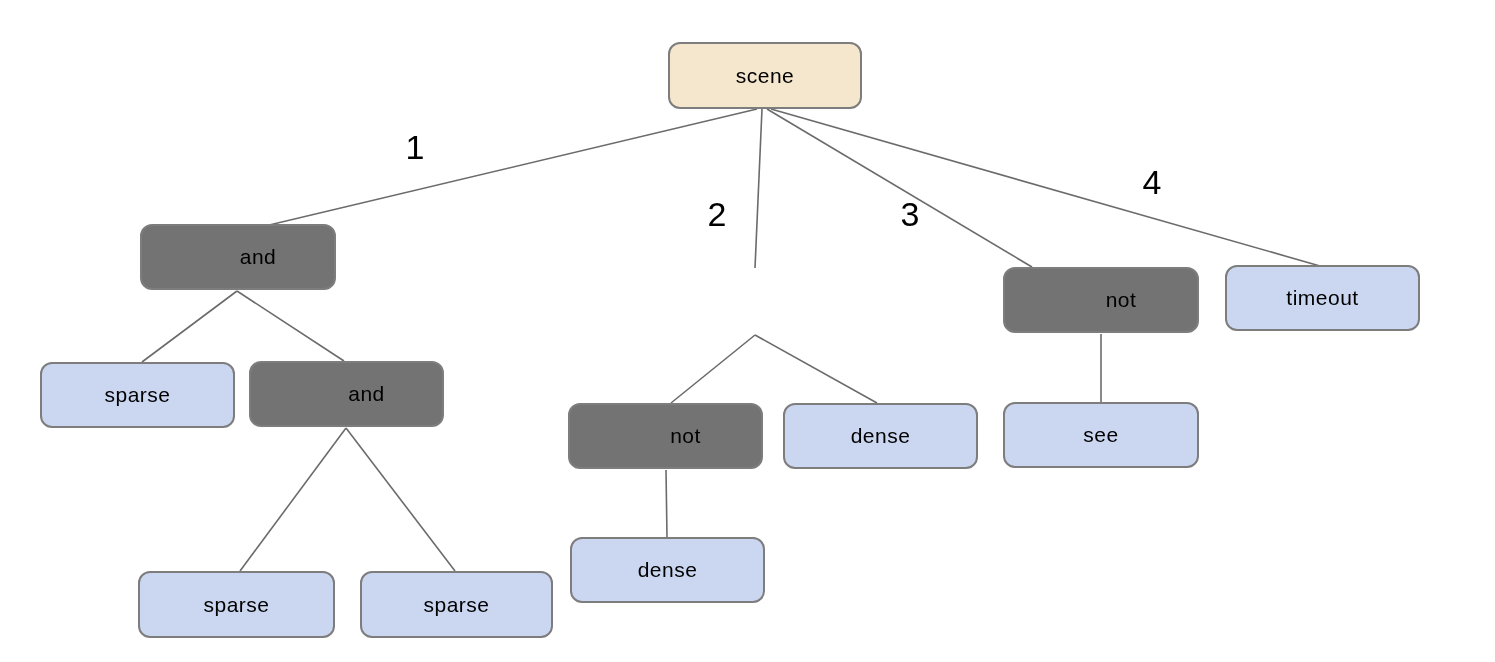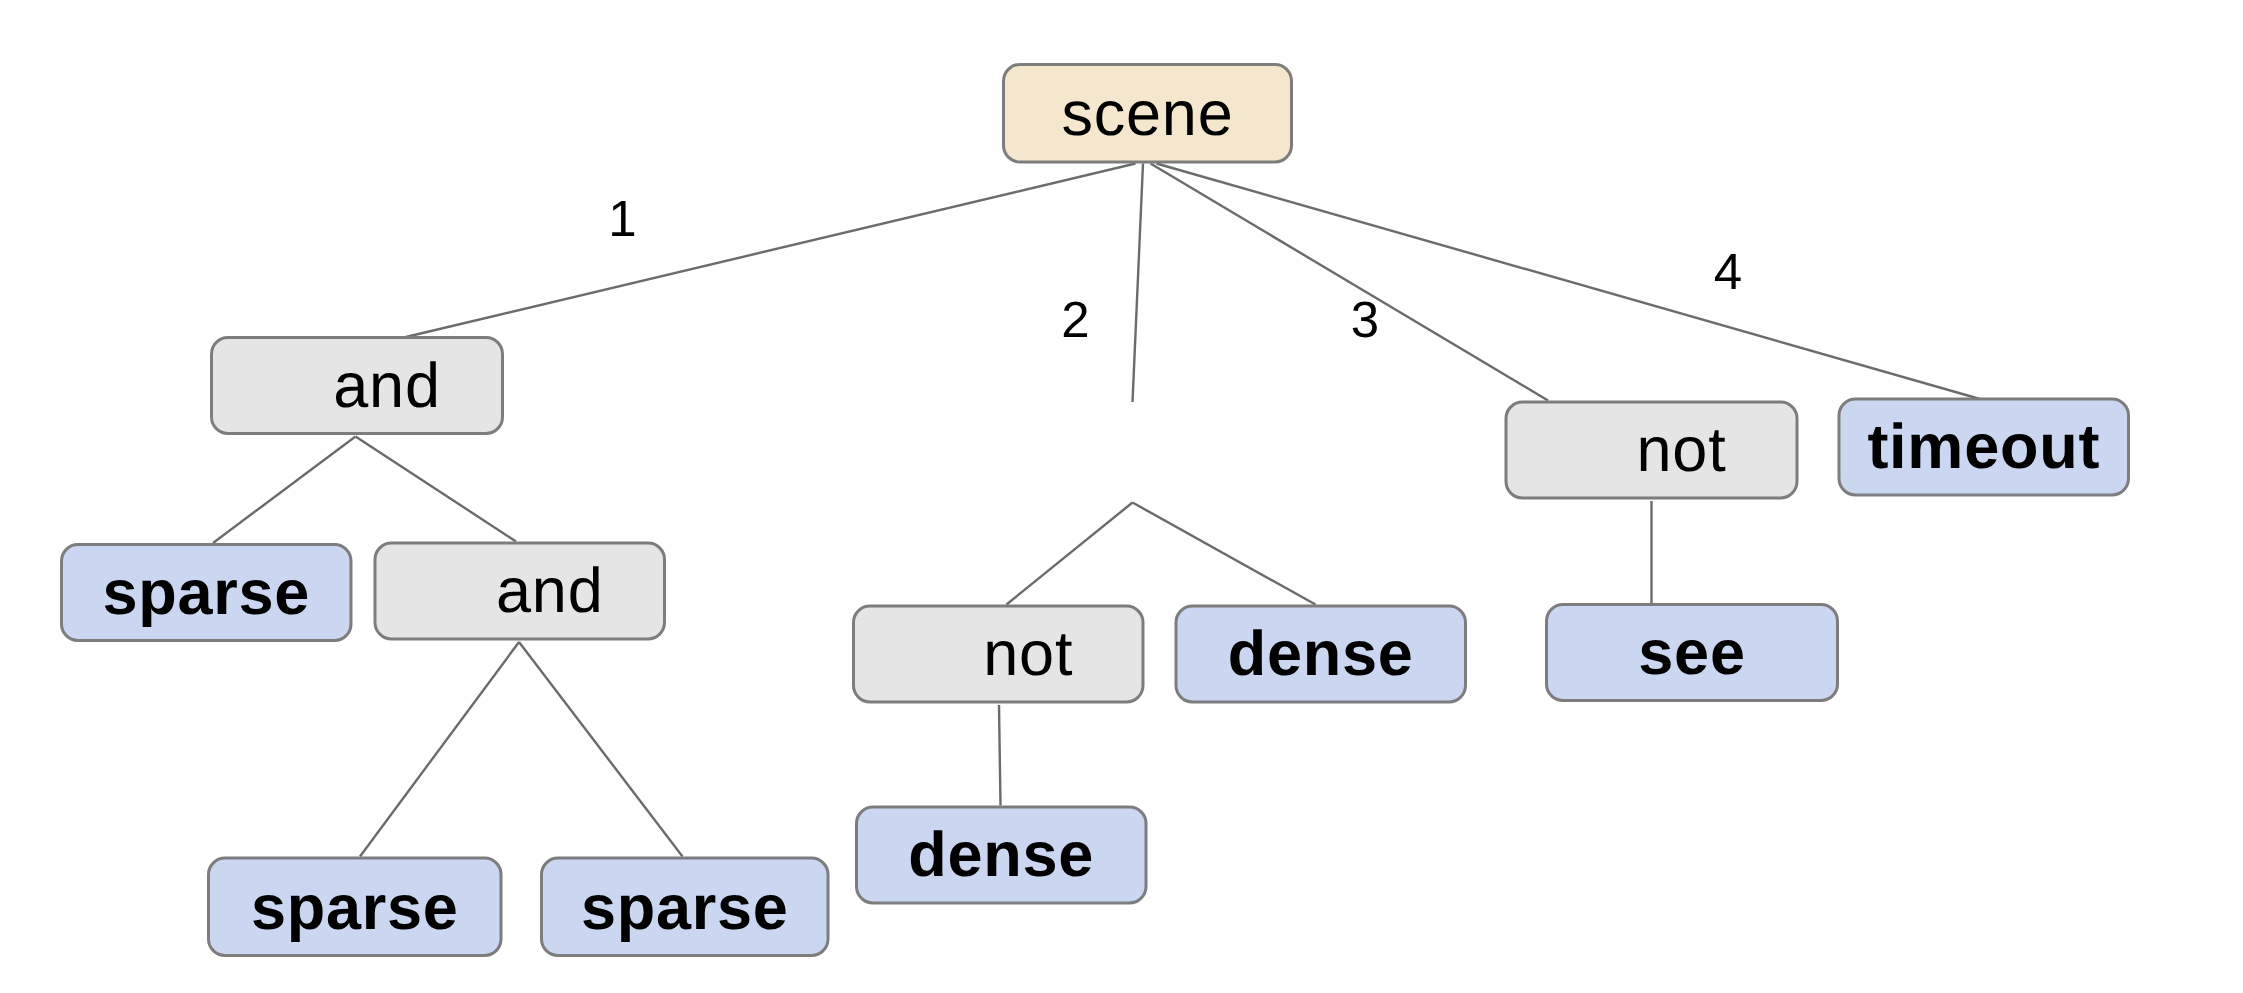--- a/index.html
+++ b/index.html
@@ -11,26 +11,26 @@
     overflow:hidden;
   }
   #canvas{position:absolute;left:0;top:0;width:1495px;height:662px;}
   #edges{position:absolute;left:0;top:0;pointer-events:none;}
   .node{
     position:absolute;
     box-sizing:border-box;
     border:2px solid #7d7d7d;
     border-radius:12px;
     display:flex;align-items:center;justify-content:center;
-    font-size:42px;color:#000;
+    font-size:21px;color:#000;
     letter-spacing:0.5px;
   }
   .node.root{background:#f5e7cd;}
-  .node.operator{background:#e5e5e5;padding-left:40px;}
-  .node.leaf{background:#cbd7f1;font-weight:bold;}
+  .node.operator{background:#737373;padding-left:40px;}
+  .node.leaf{background:#cbd7f1;}
   .edge-label{
     position:absolute;
     transform:translate(-50%,-50%);
     font-size:34px;color:#000;
   }
   line{stroke:#6b6b6b;stroke-width:1.6;}
 </style>
 </head>
 <body>
 
@@ -57,18 +57,18 @@
   <span class="edge-label" style="left:1152px;top:182px;">4</span>
 
   <div class="node root" style="left:668px;top:42px;width:194px;height:67px;">scene</div>
   <div class="node operator" style="left:140px;top:224px;width:196px;height:66px;">and</div>
   <div class="node operator" style="left:1003px;top:267px;width:196px;height:66px;">not</div>
   <div class="node leaf" style="left:1225px;top:265px;width:195px;height:66px;">timeout</div>
   <div class="node leaf" style="left:40px;top:362px;width:195px;height:66px;">sparse</div>
   <div class="node operator" style="left:249px;top:361px;width:195px;height:66px;">and</div>
   <div class="node operator" style="left:568px;top:403px;width:195px;height:66px;">not</div>
   <div class="node leaf" style="left:783px;top:403px;width:195px;height:66px;">dense</div>
-  <div class="node leaf" style="left:1003px;top:402px;width:196px;height:66px;margin-left:27px;">see</div>
+  <div class="node leaf" style="left:1003px;top:402px;width:196px;height:66px;">see</div>
   <div class="node leaf" style="left:570px;top:537px;width:195px;height:66px;">dense</div>
   <div class="node leaf" style="left:138px;top:571px;width:197px;height:67px;">sparse</div>
   <div class="node leaf" style="left:360px;top:571px;width:193px;height:67px;">sparse</div>
 
 </div>
 
 </body></html>

